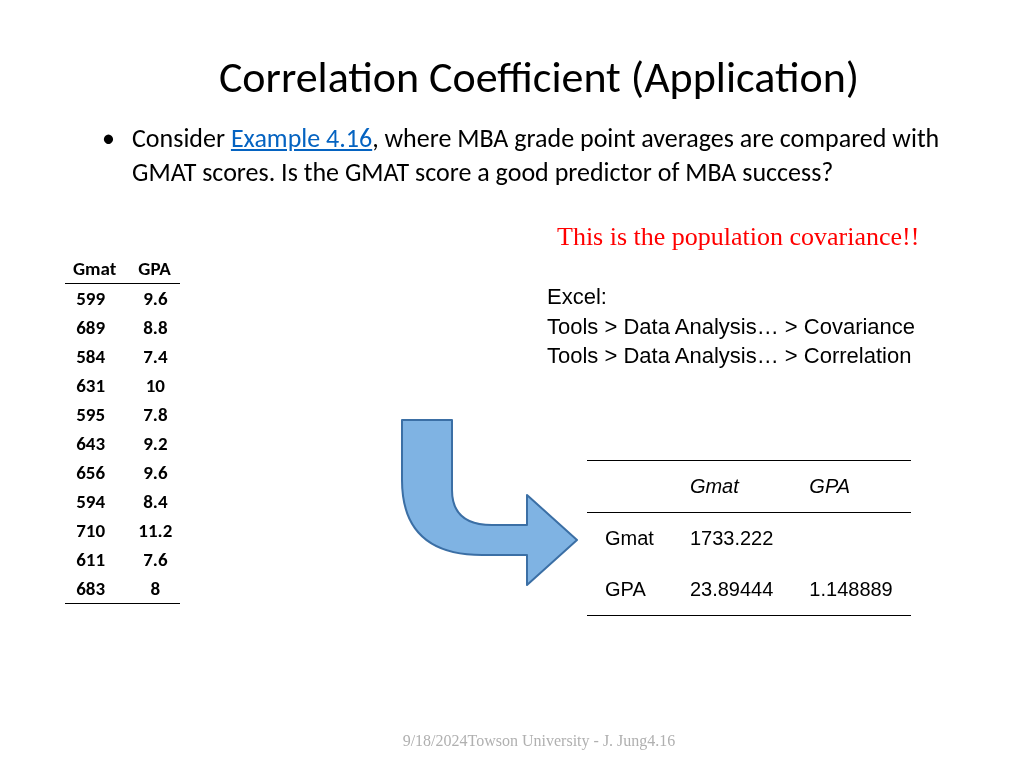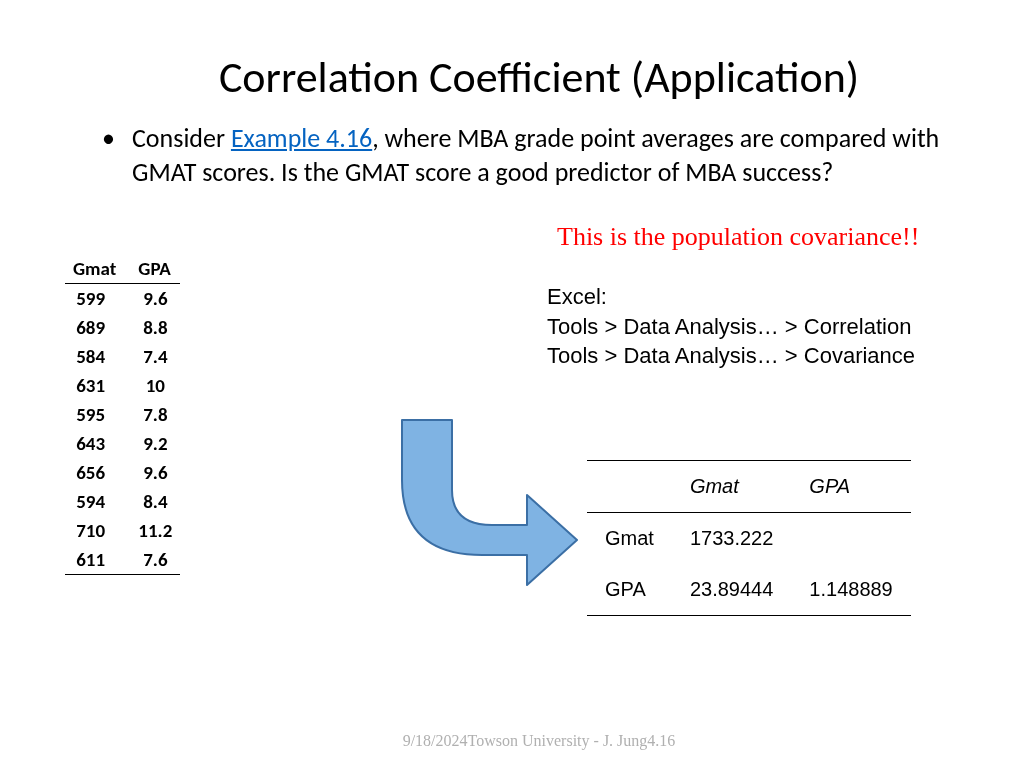--- a/index.html
+++ b/index.html
@@ -132,22 +132,22 @@
   <h1>Correlation Coefficient (Application)</h1>
 
   <div class="bullet">
     <span>Consider </span><a href="#" class="example-link">Example 4.16</a><span>, where MBA grade point averages are compared with GMAT scores. Is the GMAT score a good predictor of MBA success?</span>
   </div>
 
   <div class="covariance-note">This is the population covariance!!</div>
 
   <div class="excel-instructions">
     <div>Excel:</div>
+    <div>Tools &gt; Data Analysis… &gt; Covariance</div>
     <div>Tools &gt; Data Analysis… &gt; Correlation</div>
-    <div>Tools &gt; Data Analysis… &gt; Covariance</div>
   </div>
 
   <table class="data-table">
     <thead>
       <tr>
         <th>Gmat</th>
         <th>GPA</th>
       </tr>
     </thead>
     <tbody>
@@ -183,20 +183,24 @@
           <td>594</td>
           <td>8.4</td>
         </tr>
       <tr>
           <td>710</td>
           <td>11.2</td>
         </tr>
       <tr>
           <td>611</td>
           <td>7.6</td>
+        </tr>
+      <tr>
+          <td>683</td>
+          <td>8</td>
         </tr>
     </tbody>
   </table>
 
   <svg class="arrow-svg" viewBox="0 0 210 190">
     <path d="M 30 10
              L 80 10
              L 80 80
              Q 80 115 120 115
              L 155 115

